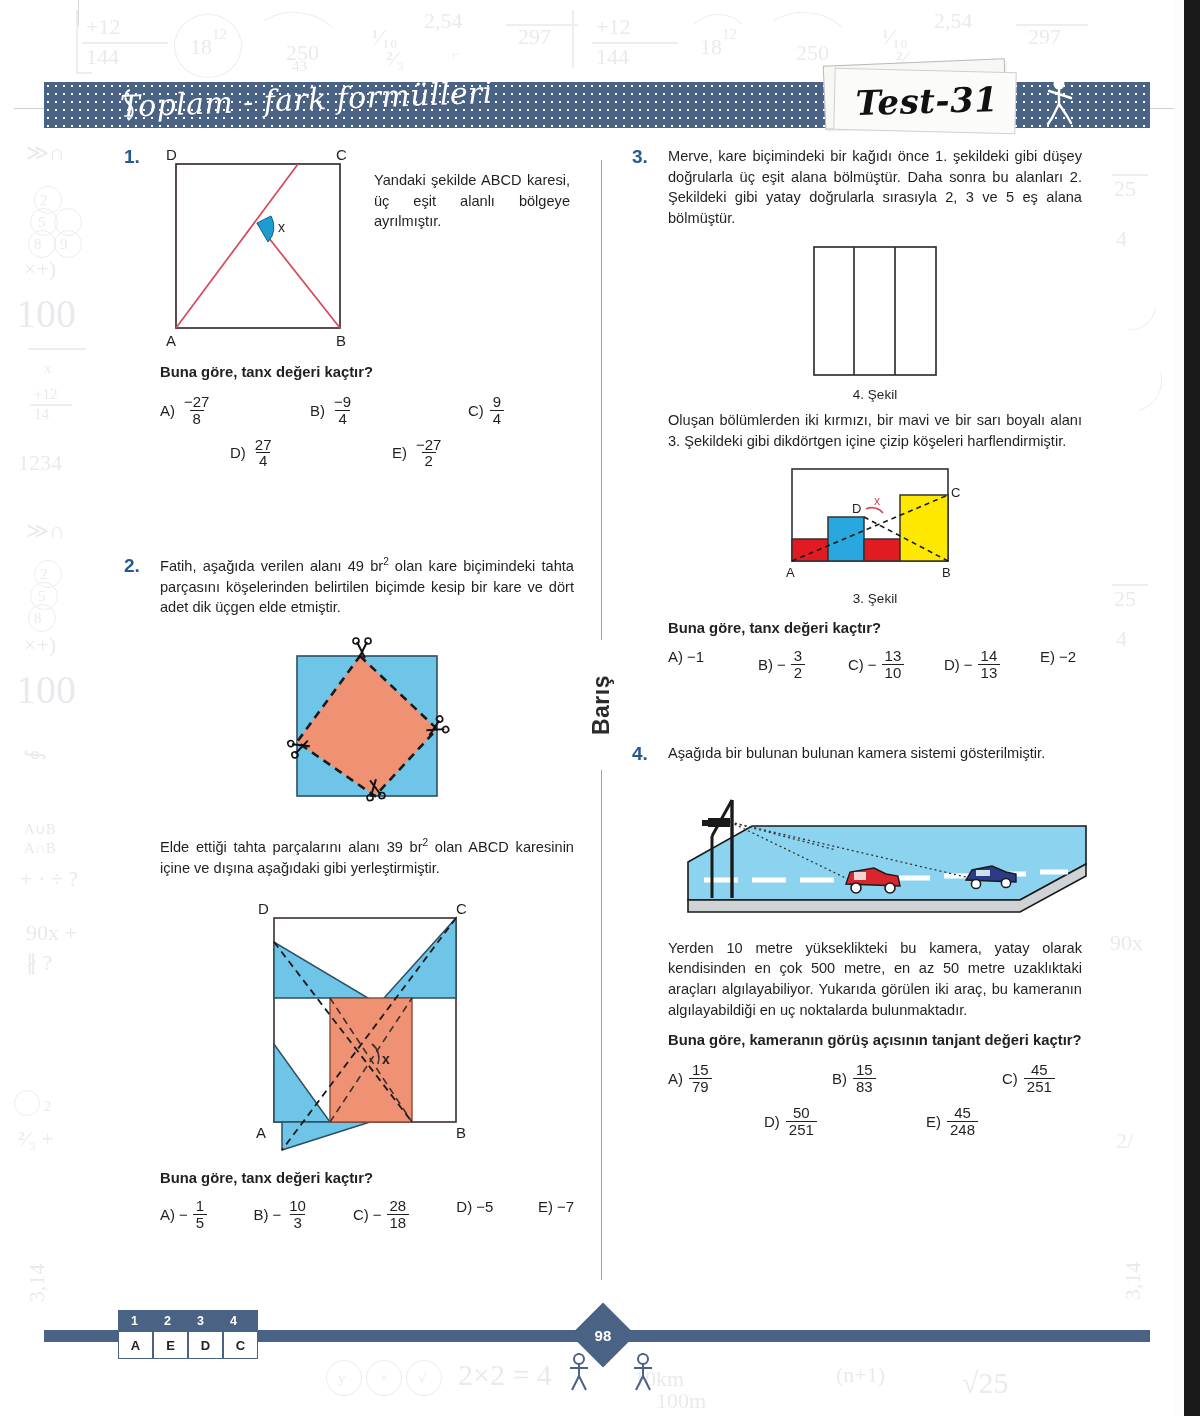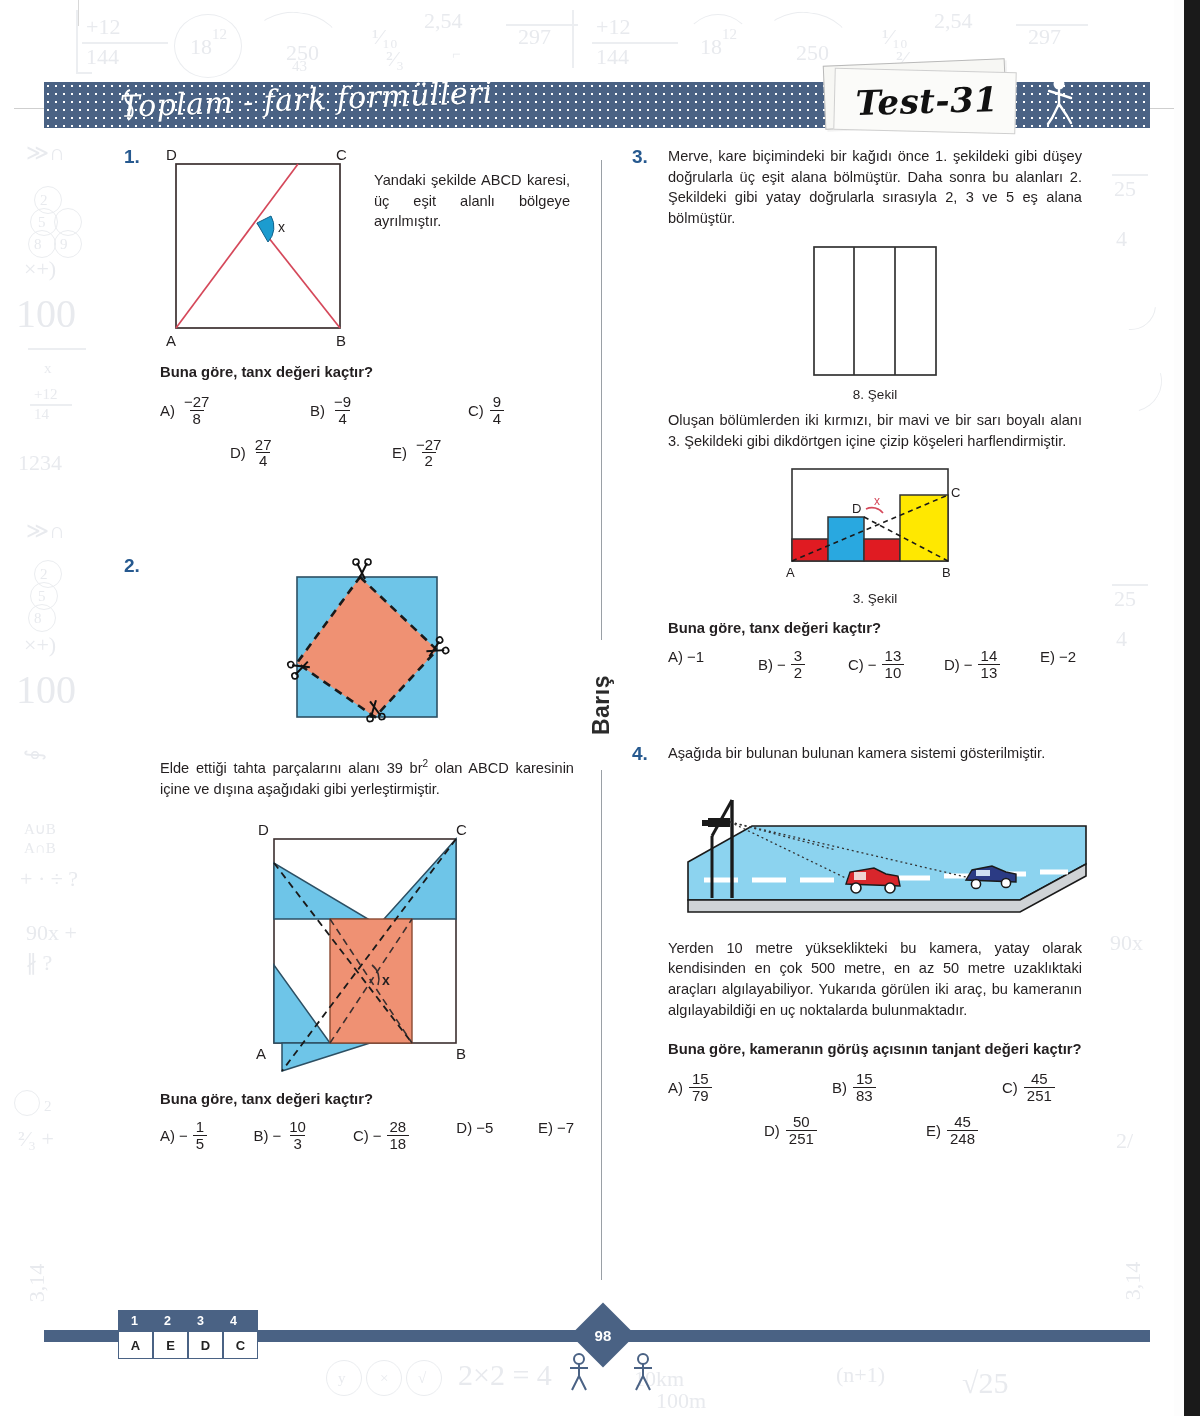--- a/index.html
+++ b/index.html
@@ -290,20 +290,21 @@
                 <span class="den">2</span>
               </span>
           </div>
         </div>
       </div>
     </div>
 
     <div class="q" style="margin-top:86px;">
       <div class="qnum">2.</div>
       <div class="qbody">
+        <div class="qtext"><span>Fatih, aşağıda verilen alanı 49 br</span><sup>2</sup><span> olan kare biçimindeki tahta parçasını köşelerinden belirtilen biçimde kesip bir kare ve dört adet dik üçgen elde etmiştir.</span></div>
 
         <div class="fig" style="margin-top:16px;text-align:center;">
           <svg width="200" height="186" viewBox="0 0 200 186" style="display:inline-block;">
             <rect x="30" y="22" width="140" height="140" fill="#6ec5e8" stroke="#2c4f63" stroke-width="1.6"></rect>
             <polygon points="93,22 170,95 108,162 30,108" fill="#ef9173" stroke="#1a1a1a" stroke-width="2.6" stroke-dasharray="8,6"></polygon>
 
             <g transform="translate(86,6)">
               <path d="M4 2 L12 18 M14 2 L6 18" stroke="#111" stroke-width="2" fill="none"></path>
               <circle cx="3" cy="1" r="3" fill="none" stroke="#111" stroke-width="1.6"></circle>
               <circle cx="15" cy="1" r="3" fill="none" stroke="#111" stroke-width="1.6"></circle>
@@ -403,21 +404,21 @@
       <div class="qbody">
         <div class="qtext">Merve, kare biçimindeki bir kağıdı önce 1. şekildeki gibi düşey doğrularla üç eşit alana bölmüştür. Daha sonra bu alanları 2. Şekildeki gibi yatay doğrularla sırasıyla 2, 3 ve 5 eş alana bölmüştür.</div>
 
         <div style="display:flex;justify-content:space-around;margin-top:14px;">
           <div>
             <svg width="130" height="136" viewBox="0 0 130 136">
               <rect x="4" y="4" width="122" height="128" fill="#fff" stroke="#333" stroke-width="1.7"></rect>
               <line x1="44" y1="4" x2="44" y2="132" stroke="#333" stroke-width="1.7"></line>
               <line x1="85" y1="4" x2="85" y2="132" stroke="#333" stroke-width="1.7"></line>
             </svg>
-            <div class="caption">8. Şekil</div>
+            <div class="caption">4. Şekil</div>
           </div>
         </div>
 
         <div class="qtext" style="margin-top:8px;">Oluşan bölümlerden iki kırmızı, bir mavi ve bir sarı boyalı alanı 3. Şekildeki gibi dikdörtgen içine çizip köşeleri harflendirmiştir.</div>
 
         <div style="text-align:center;margin-top:12px;">
           <svg width="210" height="120" viewBox="0 0 210 120" style="display:inline-block;">
             <rect x="22" y="6" width="156" height="92" fill="#fff" stroke="#333" stroke-width="1.6"></rect>
 
             <rect x="22" y="76" width="36" height="22" fill="#e01b22" stroke="#333" stroke-width="1.5"></rect>
@@ -518,21 +519,21 @@
             <g>
               <path d="M298 104 L304 94 L324 90 L338 96 L348 98 L348 106 Z" fill="#2b3b84" stroke="#1a1a1a" stroke-width="1.4"></path>
               <rect x="308" y="94" width="14" height="6" fill="#cfe0f2"></rect>
               <circle cx="308" cy="108" r="4.6" fill="#fff" stroke="#1a1a1a" stroke-width="1.5"></circle>
               <circle cx="338" cy="107" r="4.6" fill="#fff" stroke="#1a1a1a" stroke-width="1.5"></circle>
             </g>
           </svg>
         </div>
 
         <div class="qtext" style="margin-top:12px;">Yerden 10 metre yükseklikteki bu kamera, yatay olarak kendisinden en çok 500 metre, en az 50 metre uzaklıktaki araçları algılayabiliyor. Yukarıda görülen iki araç, bu kameranın algılayabildiği en uç noktalarda bulunmaktadır.</div>
-        <div class="ask" style="margin-top:21px;">Buna göre, kameranın görüş açısının tanjant değeri kaçtır?</div>
+        <div class="ask" style="margin-top:12px;">Buna göre, kameranın görüş açısının tanjant değeri kaçtır?</div>
 
         <div class="opts" style="margin-top:14px;">
           <div class="opt" style="width:164px;">
             <span class="lbl">A)</span>
             <span class="frac">
                 <span class="num">15</span>
                 <span class="den">79</span>
               </span>
           </div>
           <div class="opt" style="width:170px;">

